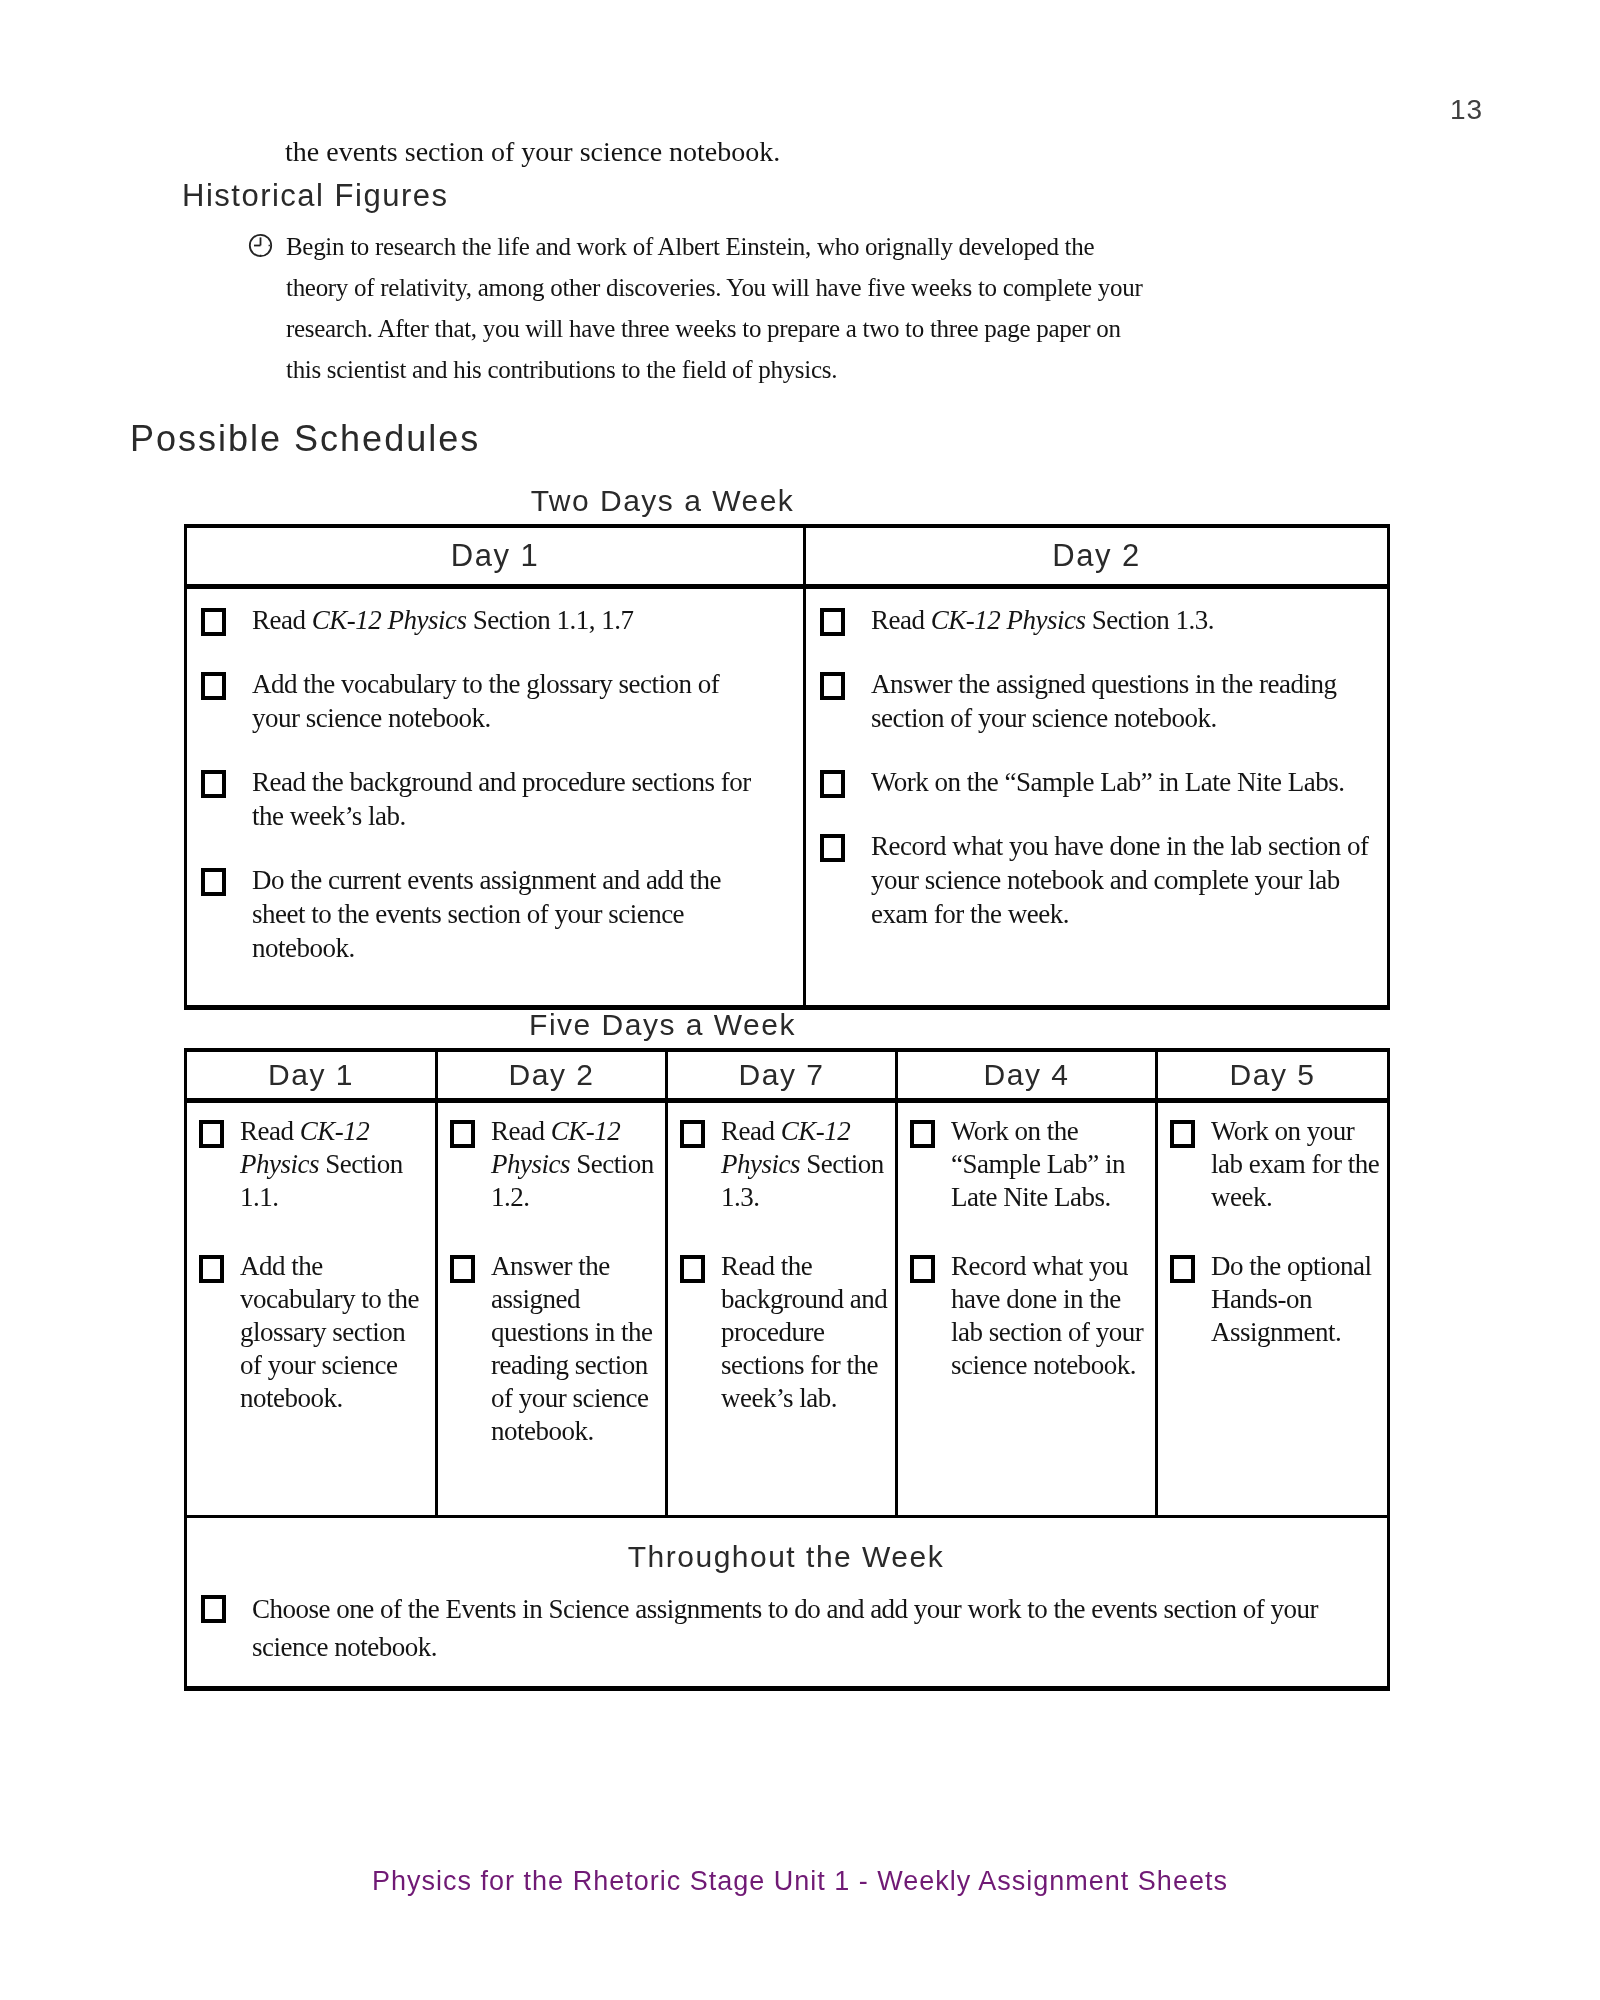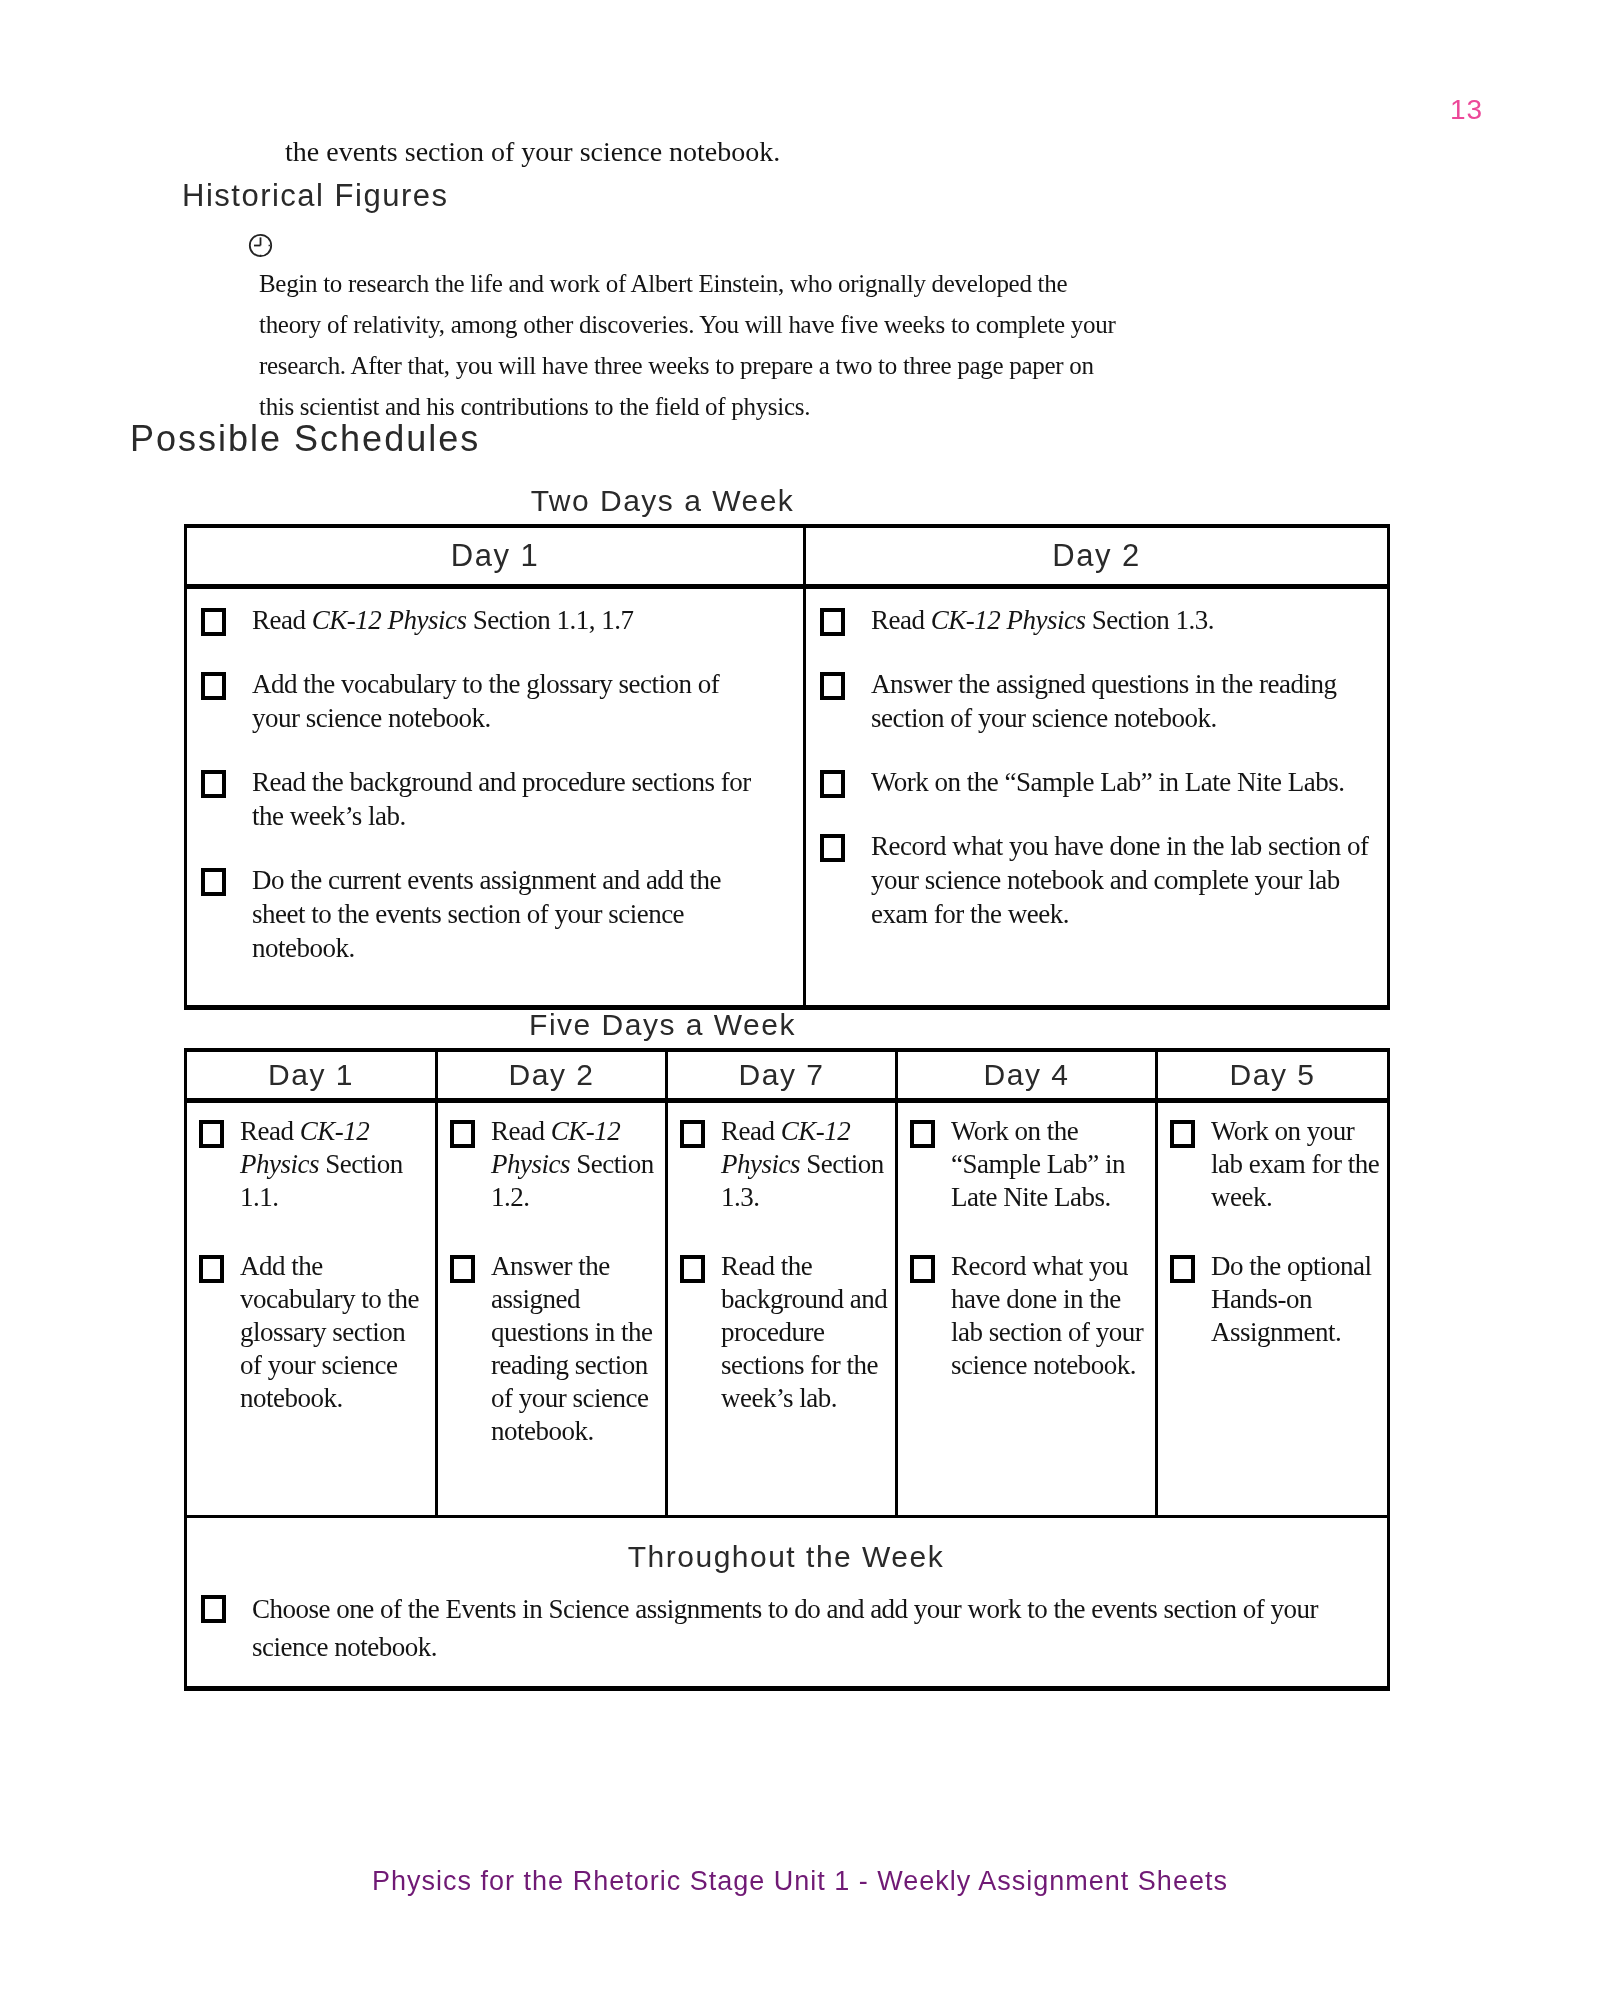--- a/index.html
+++ b/index.html
@@ -6,27 +6,27 @@
     --ink:#141414; --head:#2a2a2a; --line:#000000; --paper:#ffffff;
   }
   html,body{margin:0;padding:0;background:#ffffff;}
   .page{
     position:relative; width:1600px; height:2000px; background:var(--paper);
     font-family:"Liberation Serif", serif; color:var(--ink); overflow:hidden;
   }
   .hand{ font-family:"Liberation Sans", sans-serif; color:var(--head); letter-spacing:1.5px; font-weight:400; }
 
   .page-number{ position:absolute; top:94px; left:1450px; font-family:"Liberation Sans", sans-serif;
-    font-size:28px; color:#ec4899; letter-spacing:1px; }
+    font-size:28px; color:#404040; letter-spacing:1px; }
 
   .leading-line{ position:absolute; left:285px; top:136px; font-size:28px; }
 
   .hist-heading{ position:absolute; left:182px; top:178px; font-size:31px; }
 
-  .bullet{ position:absolute; left:247px; top:226px; display:flex; align-items:flex-start;flex-direction:column; }
+  .bullet{ position:absolute; left:247px; top:226px; display:flex; align-items:flex-start; }
   .bullet .clock{ flex:0 0 auto; margin-top:6px; }
   .bullet-text{ margin-left:12px; font-size:25px; letter-spacing:-0.3px; line-height:41px; white-space:nowrap; }
 
   .possible-heading{ position:absolute; left:130px; top:418px; font-size:36px; letter-spacing:2px; }
 
   .sched-block{ position:absolute; left:184px; width:957px; }
   .two-block{ top:484px; }
   .five-block{ top:1008px; }
   .sched-title{ text-align:center; font-size:30px; margin-bottom:6px; }
 

